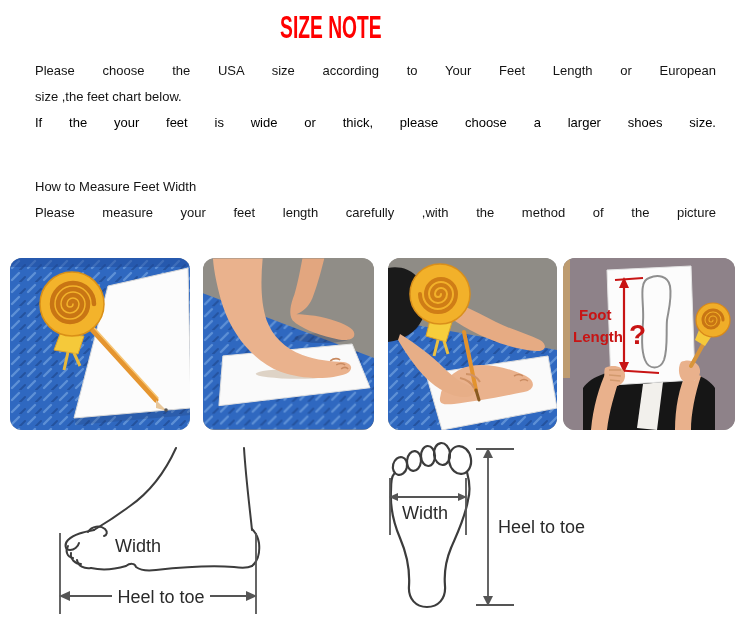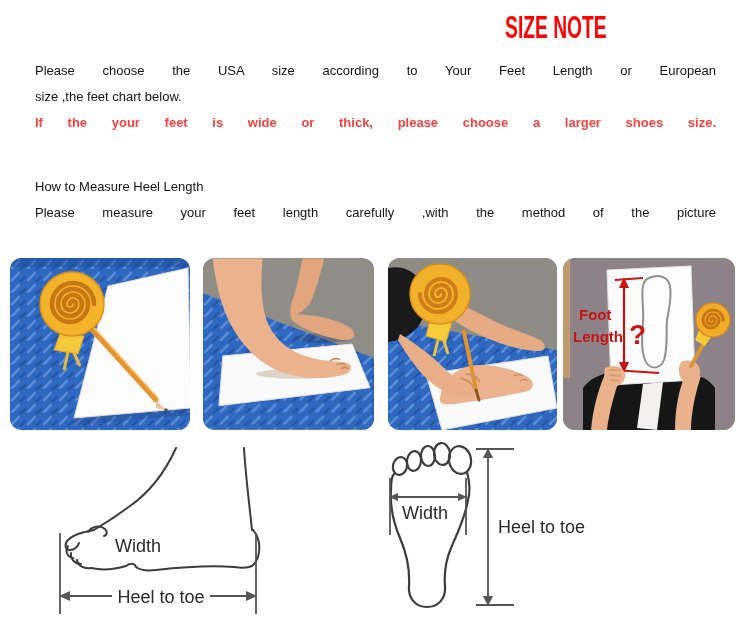--- a/index.html
+++ b/index.html
@@ -1,25 +1,25 @@
 <!DOCTYPE html>
 <html><head>
 <meta charset="utf-8">
 <style>
   html,body{margin:0;padding:0;}
   body{width:750px;height:635px;background:#ffffff;font-family:"Liberation Sans",sans-serif;color:#141414;overflow:hidden;}
   #page{position:relative;width:750px;height:635px;background:#fff;}
   .abs{position:absolute;}
-  #title-wrap{top:10px;left:8px;width:630px;text-align:right;}
+  #title-wrap{top:10px;left:16px;width:630px;text-align:center;}
   #title{display:inline-block;font-size:31px;font-weight:bold;color:#ff0000;letter-spacing:0px;transform:scaleX(0.62);transform-origin:center;white-space:nowrap;}
   .textcol{left:35px;width:681px;font-size:13px;line-height:26px;}
   #intro{top:58px;}
   #howto{top:174px;}
   .jline{text-align:justify;text-align-last:justify;}
-  .warning{color:#ef4444;font-weight:bold;}
+  .warning{color:#000000;font-weight:normal;}
   .advice{word-spacing:2px;}
   .photo{border-radius:12px;overflow:hidden;top:258px;height:172px;background:#8f8c86;}
   #photo1{left:10px;width:180px;}
   #photo2{left:203px;width:171px;}
   #photo3{left:388px;width:169px;}
   #photo4{left:563px;width:172px;}
   .photo svg{display:block;}
   .diagram svg{display:block;}
   #diag-left{left:38px;top:438px;}
   #diag-right{left:380px;top:438px;}
@@ -36,21 +36,21 @@
     <span id="title">SIZE NOTE</span>
   </div>
 
   <div class="abs textcol" id="intro">
     <div class="jline">Please choose the USA size according to Your Feet Length or European</div>
     <div>size ,the feet chart below.</div>
     <div class="warning jline">If the your feet is wide or thick, please choose a larger shoes size.</div>
   </div>
 
   <div class="abs textcol" id="howto">
-    <div>How to Measure Heel Length</div>
+    <div>How to Measure Feet Width</div>
     <div class="jline">Please measure your feet length carefully ,with the method of the picture</div>
   </div>
 
   <div class="abs photo" id="photo1">
     <svg width="180" height="172" viewBox="0 0 180 172">
       <defs>
         <pattern id="mat1" width="16" height="12" patternUnits="userSpaceOnUse">
           <rect width="16" height="12" fill="#2f68c0"></rect>
           <path d="M2,10 L9,3" stroke="#5d90d6" stroke-width="2.4" stroke-linecap="round"></path>
           <path d="M10,12 L15,7" stroke="#24529e" stroke-width="2" stroke-linecap="round"></path>

